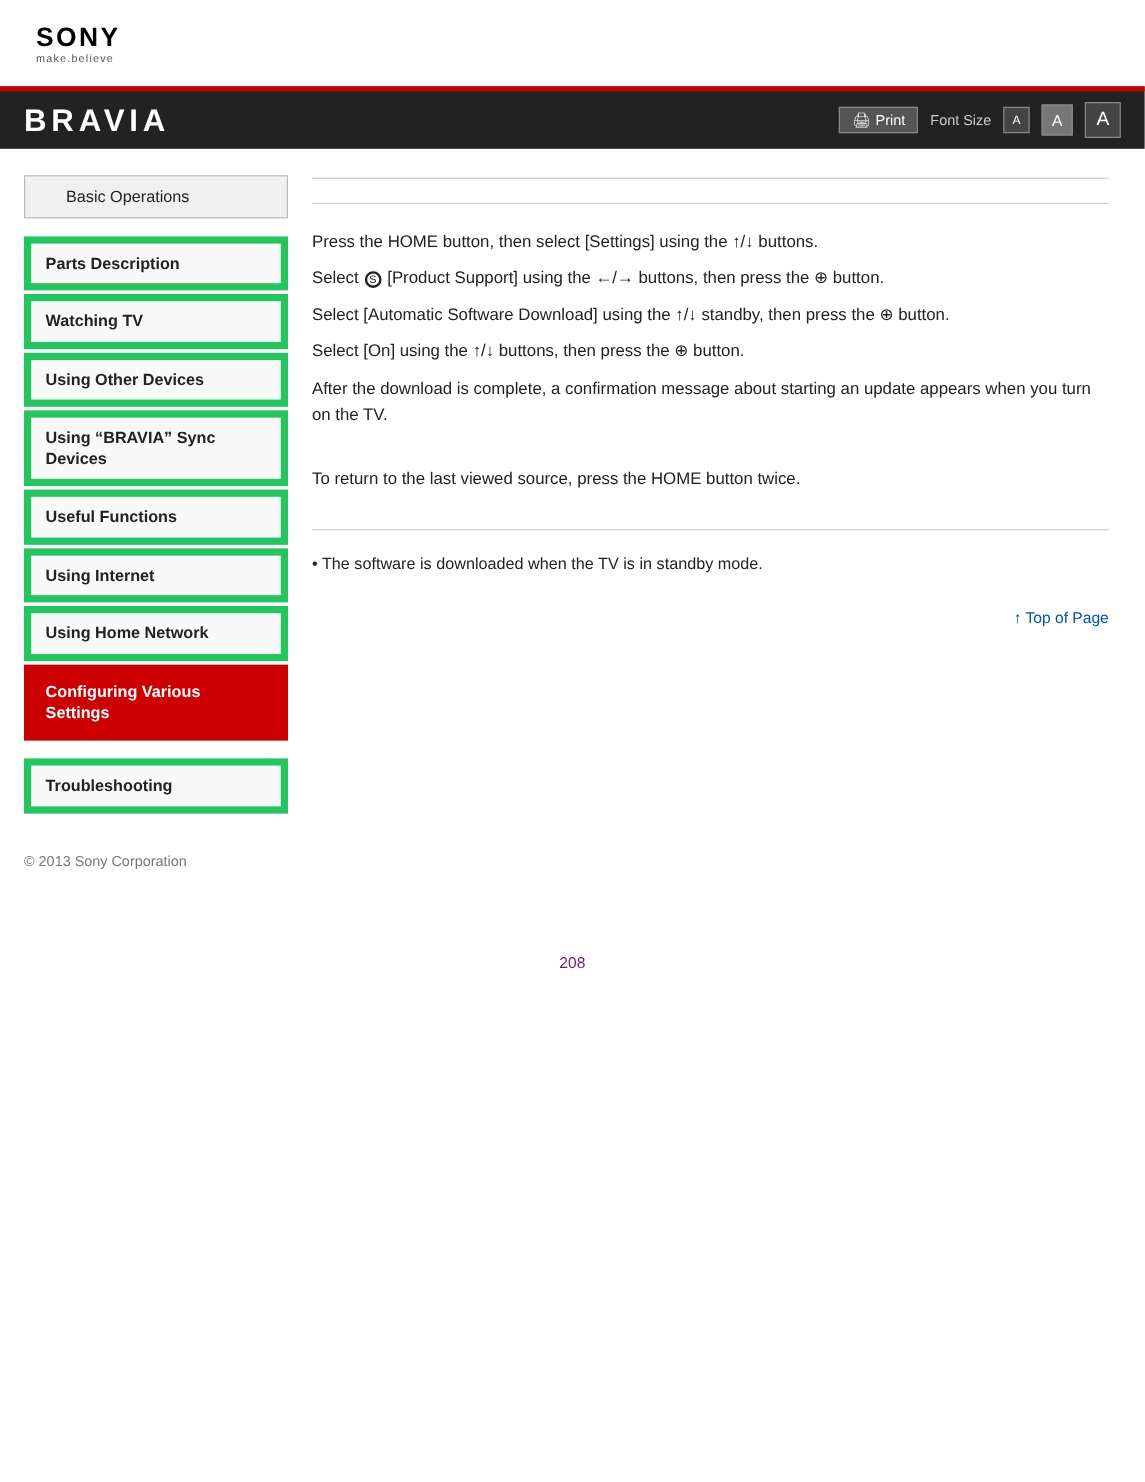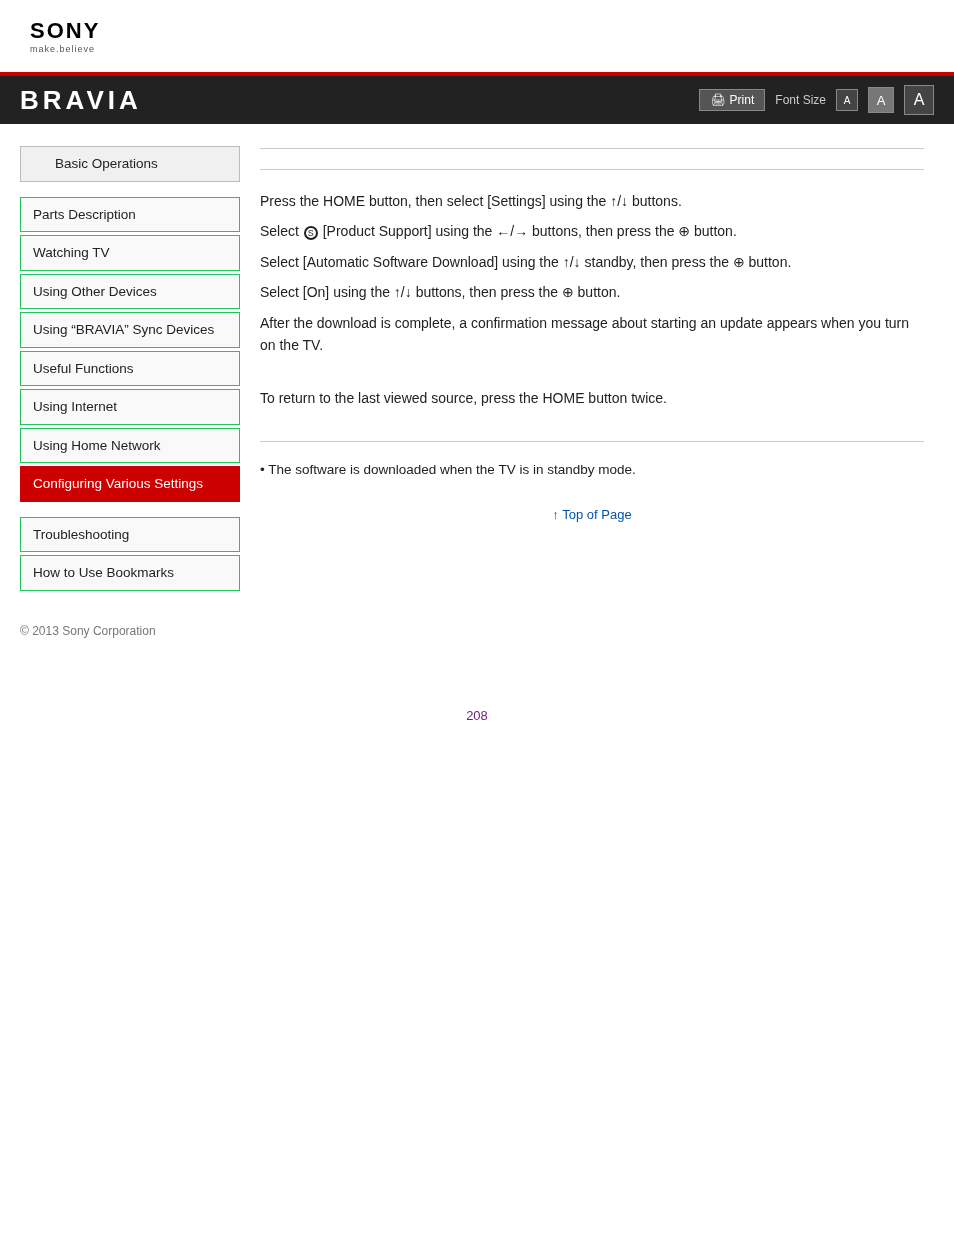--- a/index.html
+++ b/index.html
@@ -86,28 +86,29 @@
     }
 
     
     .sidebar {
       width: 240px;
       min-width: 240px;
       padding: 10px 0 10px 20px;
       flex-shrink: 0;
     }
     .sidebar-item {
-      border: 1px solid #22c55e;
+      border: 6px solid #22c55e;
       padding: 8px 12px;
       margin-bottom: 3px;
       cursor: pointer;
       font-size: 13.5px;
       background: #f9f9f9;
       color: #222;
       line-height: 1.3;
+      font-weight: bold;
     }
     .sidebar-item.active {
       background: #c00;
       color: #fff;
       border-color: #c00;
     }
     .sidebar-item.section-header {
       background: #f0f0f0;
       font-weight: normal;
       border: 1px solid #bbb;
@@ -157,21 +158,21 @@
       padding: 6px 0;
     }
     .note-item {
       font-size: 13.5px;
       color: #222;
       margin-bottom: 4px;
     }
 
     
     .page-nav {
-      text-align: center;
+      text-align: right;
       margin-top: 20px;
       font-size: 13px;
     }
     .page-nav a, .page-nav-link {
       color: #0055aa;
       text-decoration: none;
       cursor: pointer;
       display: block;
       margin-bottom: 4px;
     }
@@ -261,23 +262,20 @@
     <div class="sidebar-item">
       <span>Using Home Network</span>
     </div>
     <div class="sidebar-item active">
       <span>Configuring Various Settings</span>
     </div>
     <div class="sidebar-divider"></div>
     <div class="sidebar-item">
       <span>Troubleshooting</span>
     </div>
-    <div class="sidebar-item">
-      <span>How to Use Bookmarks</span>
-    </div>
   </div>
 
   <div class="content-area">
 
 
     <hr class="content-divider">
     <hr class="content-divider" style="margin-top:20px;">
 
     <div class="content-body">
       <p>Press the HOME button, then select [Settings] using the ↑/↓ buttons.</p>

